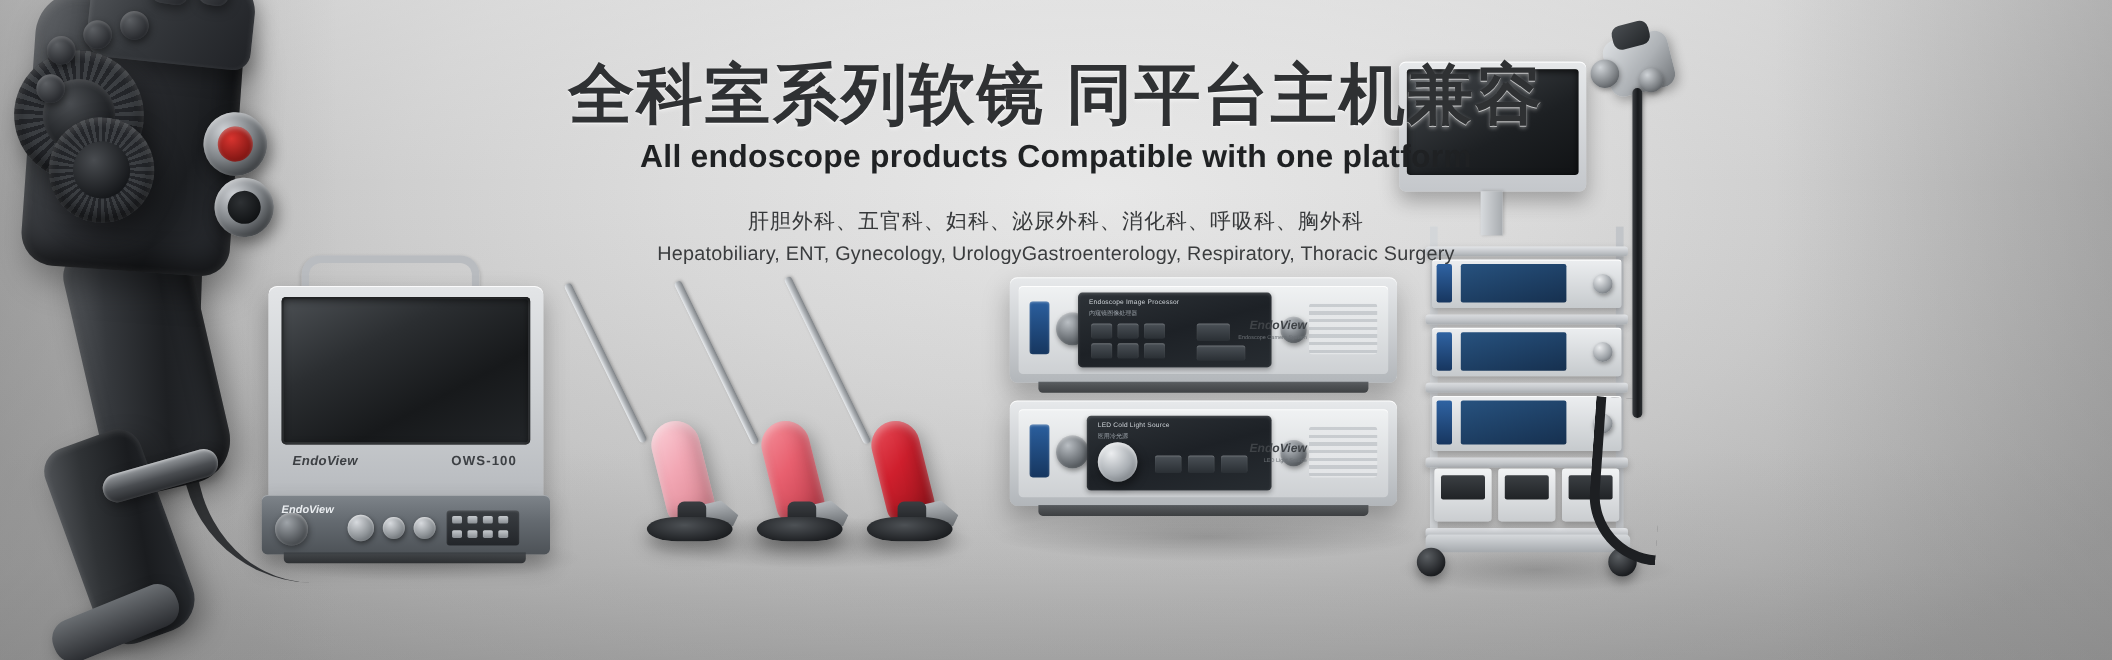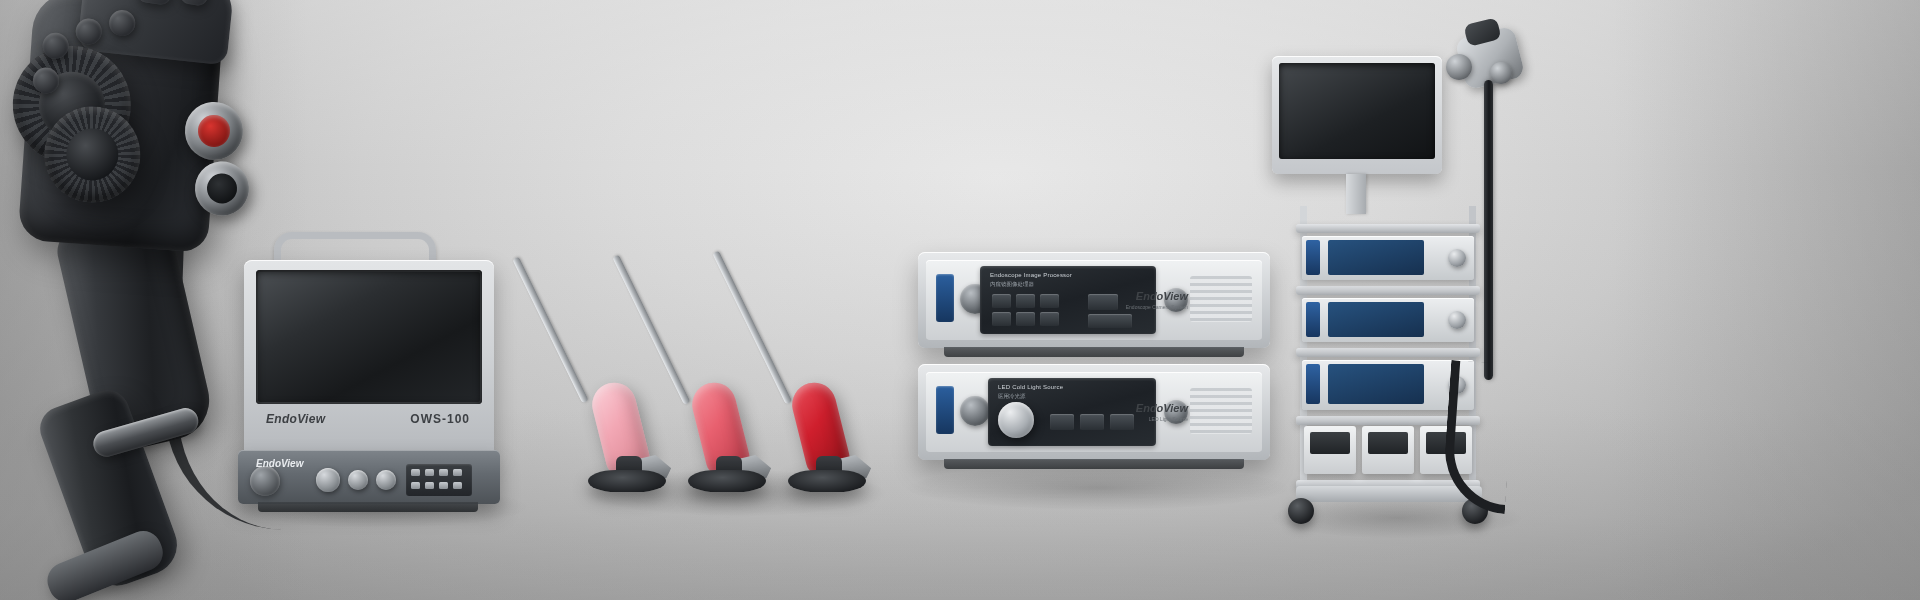--- a/index.html
+++ b/index.html
@@ -609,16 +609,22 @@
 
     <div class="scope-arm">
       <div class="scope-head"></div>
       <div class="scope-knob k1"></div>
       <div class="scope-knob k2"></div>
       <div class="scope-tube"></div>
       <div class="scope-curve"></div>
     </div>
   </div>
 
+  <div class="textblock">
+    <div class="headline">全科室系列软镜 同平台主机兼容</div>
+    <div class="subhead">All endoscope products Compatible with one platform</div>
+    <div class="deptline">肝胆外科、五官科、妇科、泌尿外科、消化科、呼吸科、胸外科</div>
+    <div class="deptline-en">Hepatobiliary, ENT, Gynecology, UrologyGastroenterology, Respiratory, Thoracic Surgery</div>
+  </div>
 
   <div class="floorshade"></div>
   <div class="vignette"></div>
 </div>
 
 </body></html>

